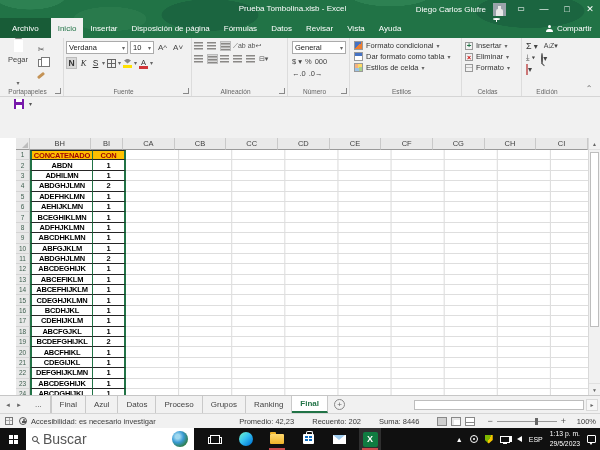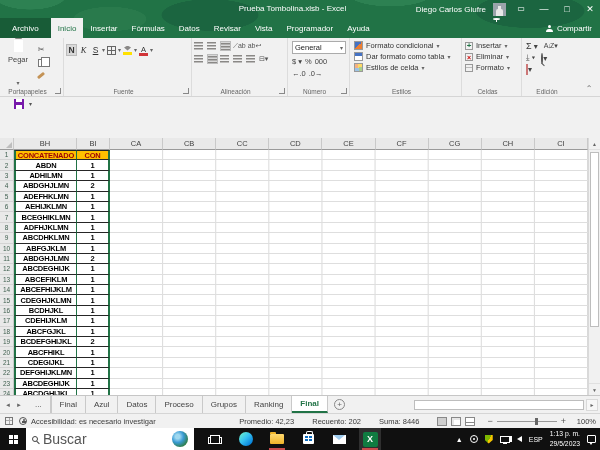--- a/index.html
+++ b/index.html
@@ -113,21 +113,21 @@
   .qat .caret { color:#555; }
   .fbar { position:absolute; top:16px; left:4px; right:4px; height:19px; display:flex; align-items:center; gap:2px; }
   .namebox { width:52px; height:17px; background:#fff; border:1px solid #c8c8c8; display:flex; align-items:center; justify-content:space-between; padding:0 3px; font-size:8px; color:#222; }
   .fsep { color:#aaa; font-size:7px; padding:0 2px; }
   .fbtns { display:flex; align-items:center; gap:6px; background:#fff; border:1px solid #c8c8c8; height:17px; padding:0 6px; color:#999; }
   .fx { font-family:"Liberation Serif",serif; font-style:italic; color:#555; font-size:9px; }
   .formulabox { flex:1; height:17px; background:#fff; border:1px solid #c8c8c8; display:flex; align-items:center; justify-content:space-between; padding:0 4px; font-size:8px; color:#222; }
   .formulabox .caret { color:#777; }
 
   
-  .gridwrap { position:absolute; top:138px; left:0; width:588px; height:257px; overflow:hidden; background:#fff; }
+  .gridwrap { position:absolute; top:138px; left:0; width:588px; height:257px; overflow:hidden; background:#fff;padding-left:16px; }
   .colrow { display:flex; height:12px; background:#e9e9e9; }
   .corner { width:14px; border-right:1px solid #c9c9c9; border-bottom:1px solid #9a9a9a; position:relative; background:#e9e9e9; }
   .corner::after { content:""; position:absolute; right:1px; bottom:1px; border-left:6px solid transparent; border-bottom:6px solid #bdbdbd; }
   .colh { border-right:1px solid #c9c9c9; border-bottom:1px solid #9a9a9a; display:flex; align-items:center; justify-content:center; font-size:7.5px; color:#3f3f3f; }
   .grow { display:flex; height:10.4px; }
   .rn { width:14px; background:#e9e9e9; border-right:1px solid #c9c9c9; border-bottom:1px solid #d4d4d4; display:flex; align-items:center; justify-content:center; font-size:6.5px; color:#3f5f4f; }
   .gc { border-bottom:1px solid #262626; background:#fff; display:flex; align-items:center; justify-content:center; font-size:7.5px; font-weight:bold; color:#000; letter-spacing:-0.2px; }
   .gc.c1 { width:63px; border-left:2px solid #217346; border-right:1px solid #217346; }
   .gc.c2 { width:33px; border-right:2px solid #217346; }
   .grow.hdr .gc { background:#ffc000; color:#9c0006; border-top:1px solid #262626; }
@@ -223,25 +223,25 @@
     <span class="avatar"></span>
     <span class="winbtn ribbon-opts">▭</span>
     <span class="winbtn">—</span>
     <span class="winbtn">□</span>
     <span class="winbtn">✕</span>
   </div>
   <div class="menurow" id="menu-tabs">
       <div class="mtab file">Archivo</div>
       <div class="mtab active">Inicio</div>
       <div class="mtab">Insertar</div>
+      <div class="mtab">Disposición de página</div>
       <div class="mtab">Fórmulas</div>
       <div class="mtab">Datos</div>
       <div class="mtab">Revisar</div>
       <div class="mtab">Vista</div>
-      <div class="mtab">Programador</div>
       <div class="mtab">Ayuda</div>
       <div class="spacer"></div>
       <div class="tellme">
         <span class="bulb"></span>
         <span>¿Qué desea hacer?</span>
       </div>
       <div class="share">
         <span class="person"></span>
         <span>Compartir</span>
       </div>
@@ -262,20 +262,32 @@
         </span>
       <span class="mini">
           <span class="brush-ic"></span>
         </span>
     </div>
     <span class="glabel">Portapapeles</span>
     <span class="dlg"></span>
   </div>
 
   <div class="rgroup g-font">
+    <div class="fontrow1">
+      <span class="combo fname">
+          <span>Verdana</span>
+          <span class="caret">▾</span>
+        </span>
+      <span class="combo fsize">
+          <span>10</span>
+          <span class="caret">▾</span>
+        </span>
+      <span class="fbtn">A^</span>
+      <span class="fbtn">A˅</span>
+    </div>
     <div class="fontrow2">
       <span class="tglbtn bold">N</span>
       <span class="tglbtn ital">K</span>
       <span class="tglbtn und">S</span>
       <span class="caret">▾</span>
       <span class="tglbtn">
           <span class="border-ic"></span>
         </span>
       <span class="caret">▾</span>
       <span class="tglbtn">

